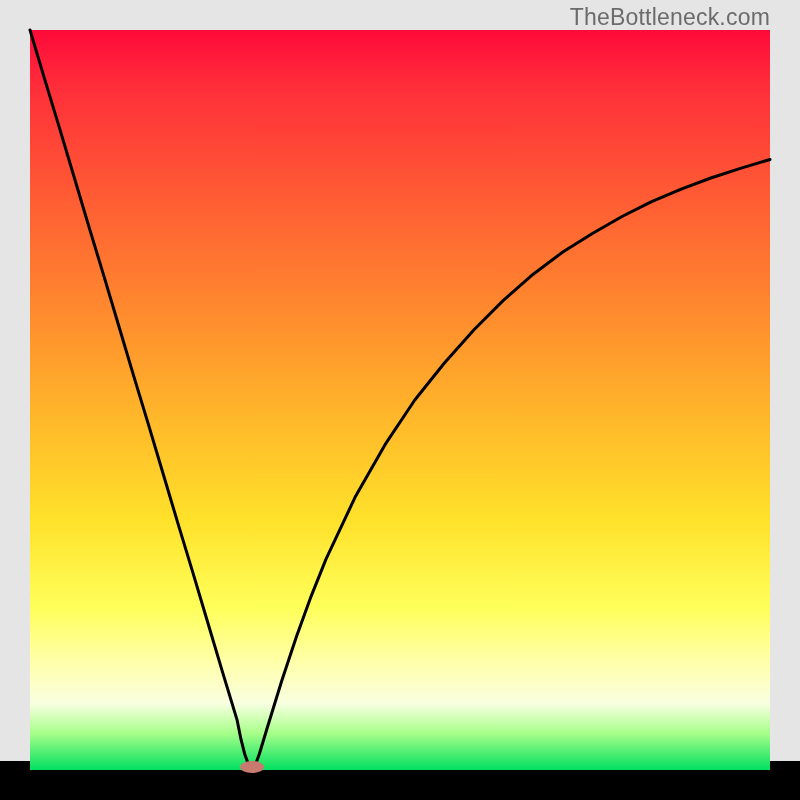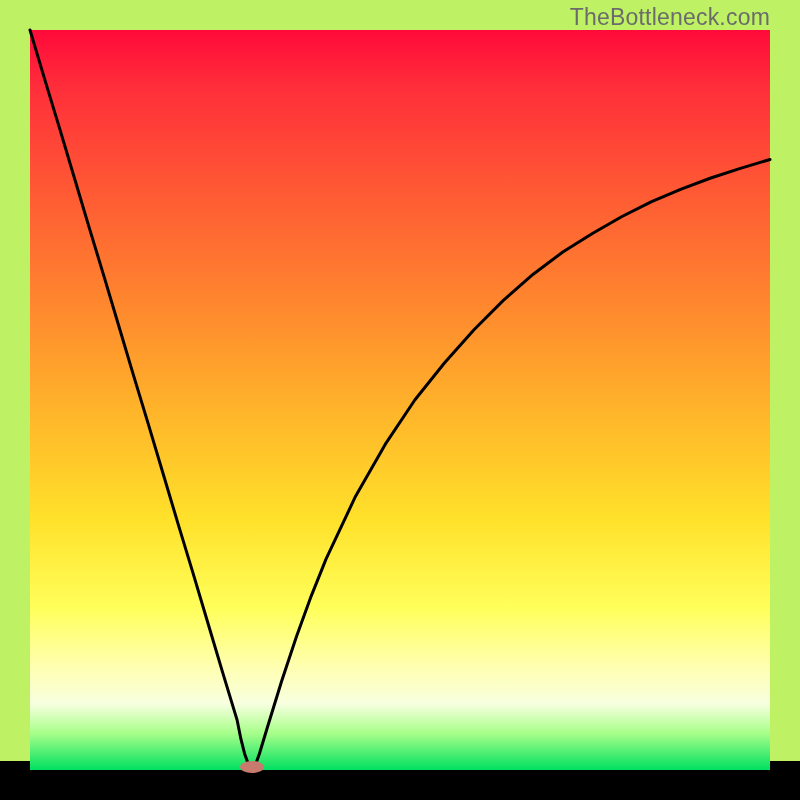--- a/index.html
+++ b/index.html
@@ -8,21 +8,21 @@
     width: 800px;
     height: 800px;
     overflow: hidden;
     background: #000;
     font-family: Arial, Helvetica, sans-serif;
   }
   .frame {
     position: relative;
     width: 800px;
     height: 761px;
-    background: #bef264;
+    background: #e5e5e5;
     text-align: center;
   }
   .plot-area {
     position: absolute;
     left: 30px;
     top: 30px;
     width: 740px;
     height: 740px;
     
     background: linear-gradient(to bottom,

